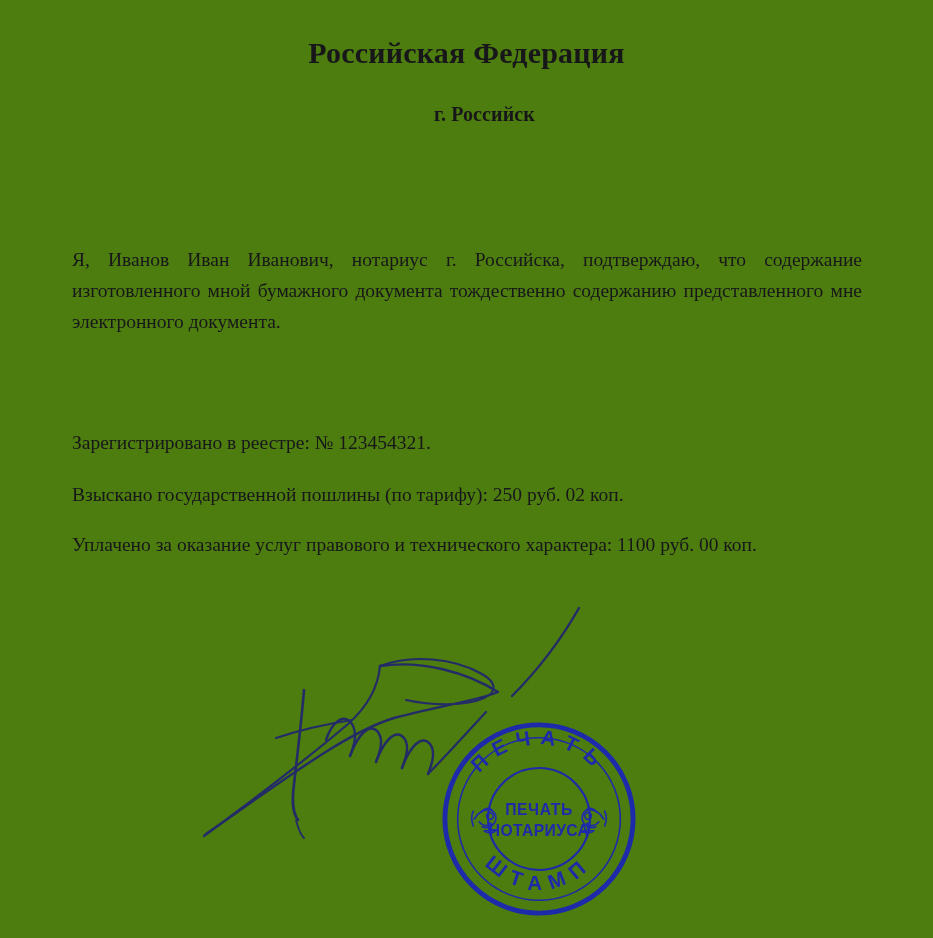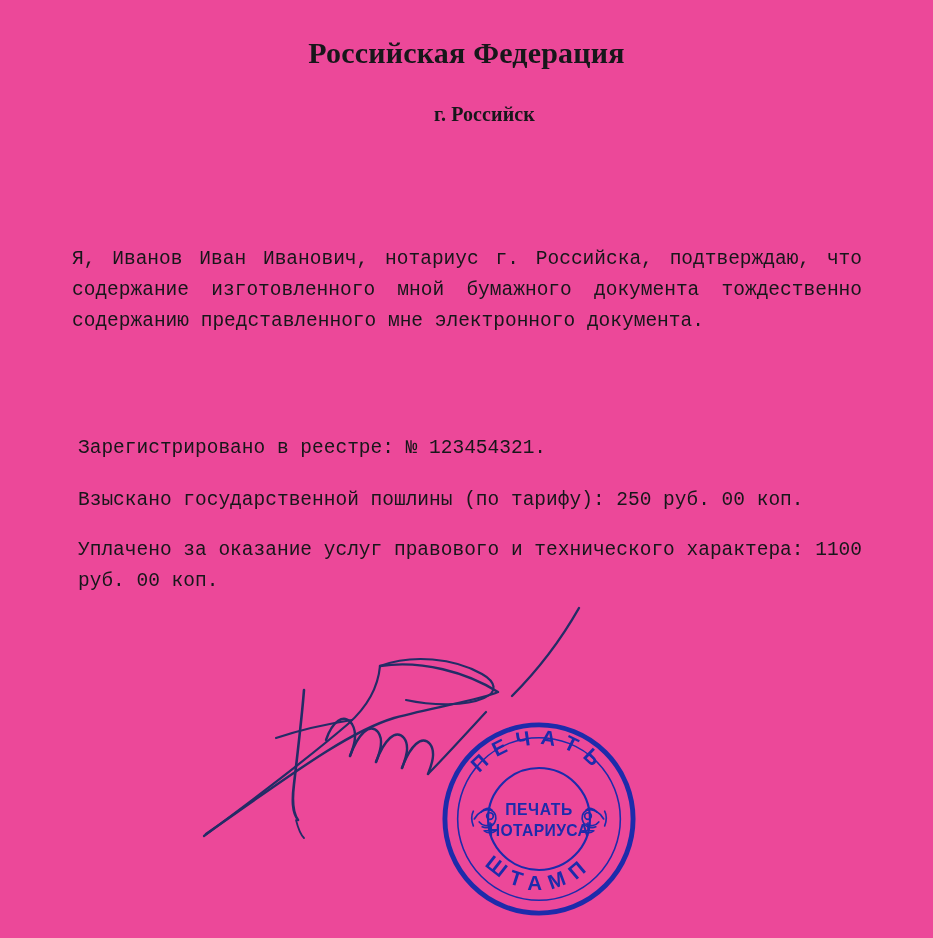--- a/index.html
+++ b/index.html
@@ -14,21 +14,21 @@
     position: relative;
     overflow: hidden;
     font-family: "Liberation Serif", "DejaVu Serif", serif;
     color: #17171a;
     -webkit-font-smoothing: antialiased;
   }
 
   .page {
     position: absolute;
     inset: 0;
-    background: #ec4899;
+    background: #4d7c0f;
   }
 
   
   .heading-block {
     position: absolute;
     left: 0;
     right: 0;
     text-align: center;
   }
   #doc-title {
@@ -50,21 +50,20 @@
     font-size: 20px;
     font-weight: bold;
     letter-spacing: -0.1px;
   }
 
   
   .body-block {
     position: absolute;
     left: 72px;
     width: 790px;
-    font-family: Liberation Mono, monospace;
   }
   .para {
     text-align: justify;
     text-justify: inter-word;
     font-size: 19.5px;
     line-height: 31px;
     margin: 0;
   }
   .para.last-line-normal {
     text-align-last: left;
@@ -72,21 +71,21 @@
   #para-1 { top: 244px; }
   #para-2 { top: 352px; }
   #line-registry   { top: 427px; }
   #line-duty       { top: 479px; }
   #line-services   { top: 529px; }
 
   .single-line {
     text-align: left;
     font-size: 19.5px;
     line-height: 31px;
-    margin: 6px;
+    margin: 0;
   }
 
   
   #signature {
     position: absolute;
     left: 180px;
     top: 588px;
     width: 420px;
     height: 270px;
     pointer-events: none;
@@ -109,21 +108,21 @@
   <div class="heading-block" id="doc-title">Российская Федерация</div>
 
   <div class="heading-block" id="doc-city">г. Российск</div>
 
 
   <p class="body-block para last-line-normal" id="para-1">Я, Иванов Иван Иванович, нотариус г. Российска, подтверждаю, что содержание изготовленного мной бумажного документа тождественно содержанию представленного мне электронного документа.</p>
 
 
   <p class="body-block single-line" id="line-registry">Зарегистрировано в реестре: № 123454321.</p>
 
-  <p class="body-block single-line" id="line-duty">Взыскано государственной пошлины (по тарифу): 250 руб. 00 коп.</p>
+  <p class="body-block single-line" id="line-duty">Взыскано государственной пошлины (по тарифу): 250 руб. 02 коп.</p>
 
   <p class="body-block single-line" id="line-services">Уплачено за оказание услуг правового и технического характера: 1100 руб. 00 коп.</p>
 
   <svg id="signature" viewBox="0 0 420 270" xmlns="http://www.w3.org/2000/svg" aria-hidden="true">
     <g fill="none" stroke="#232c66" stroke-linecap="round" stroke-linejoin="round">
 
       <path d="M332 108 C 348 92, 374 64, 399 20" stroke-width="2.4"></path>
 
       <path d="M200 78 C 242 72, 286 84, 318 104 C 300 112, 258 118, 214 130
                C 168 144, 112 186, 26 246" stroke-width="2.4"></path>

